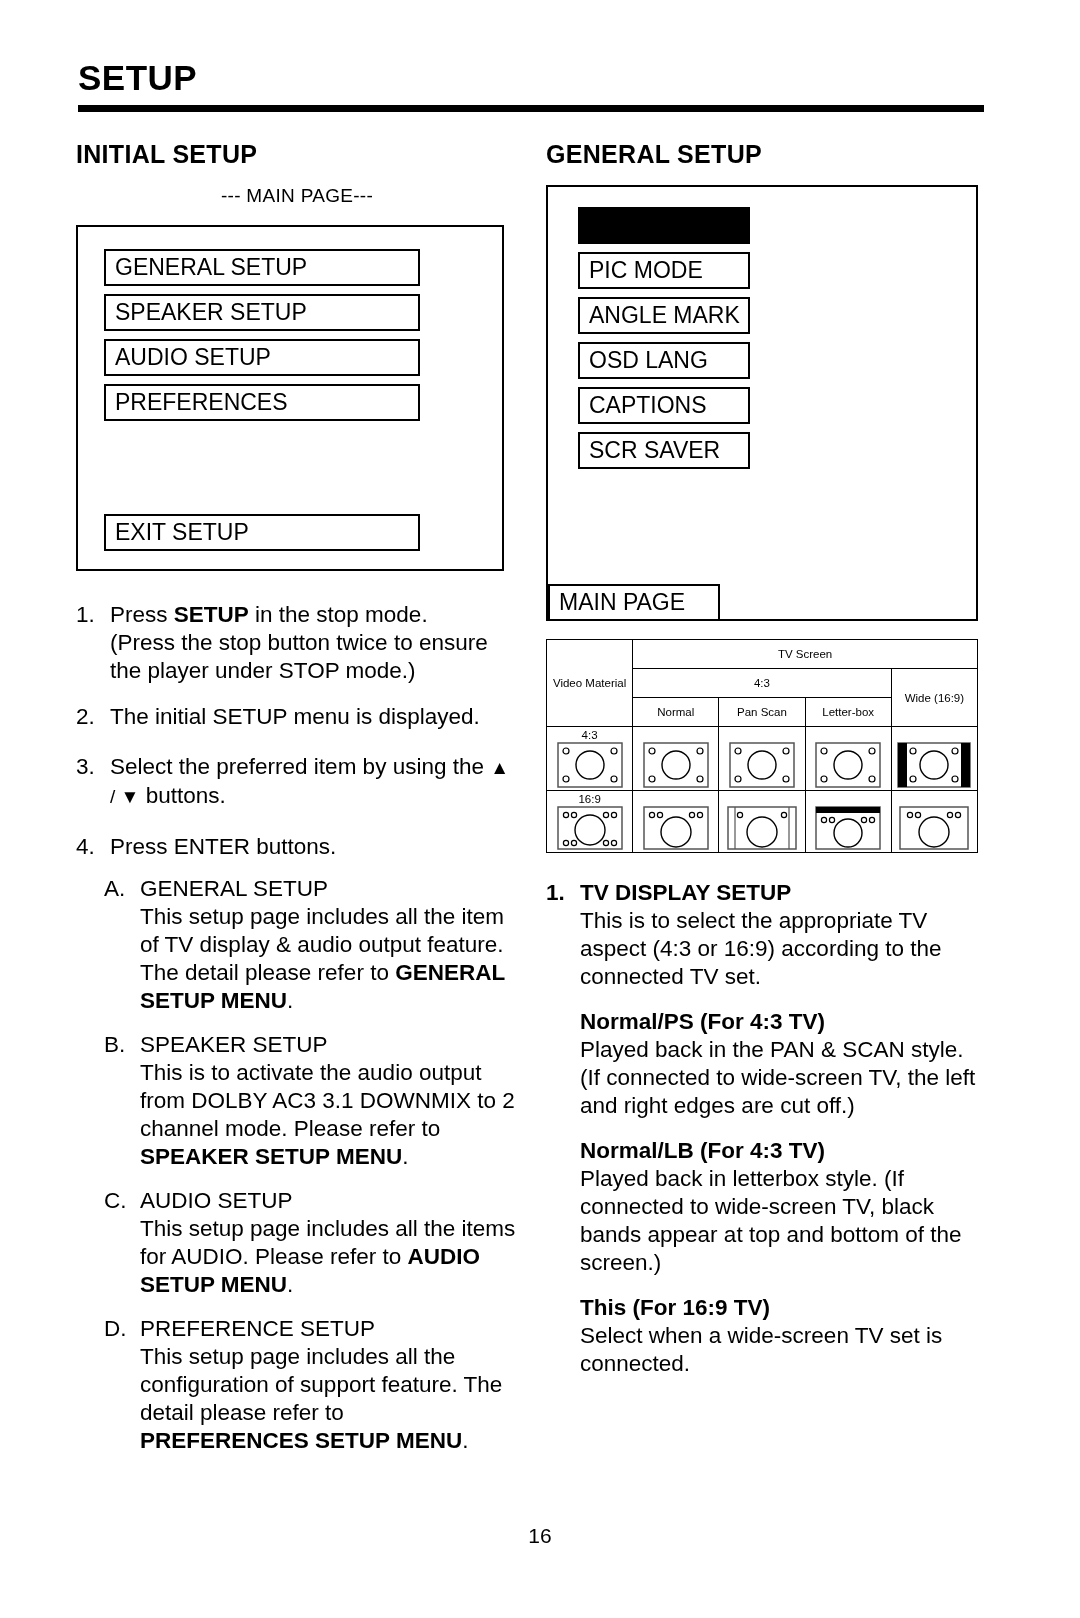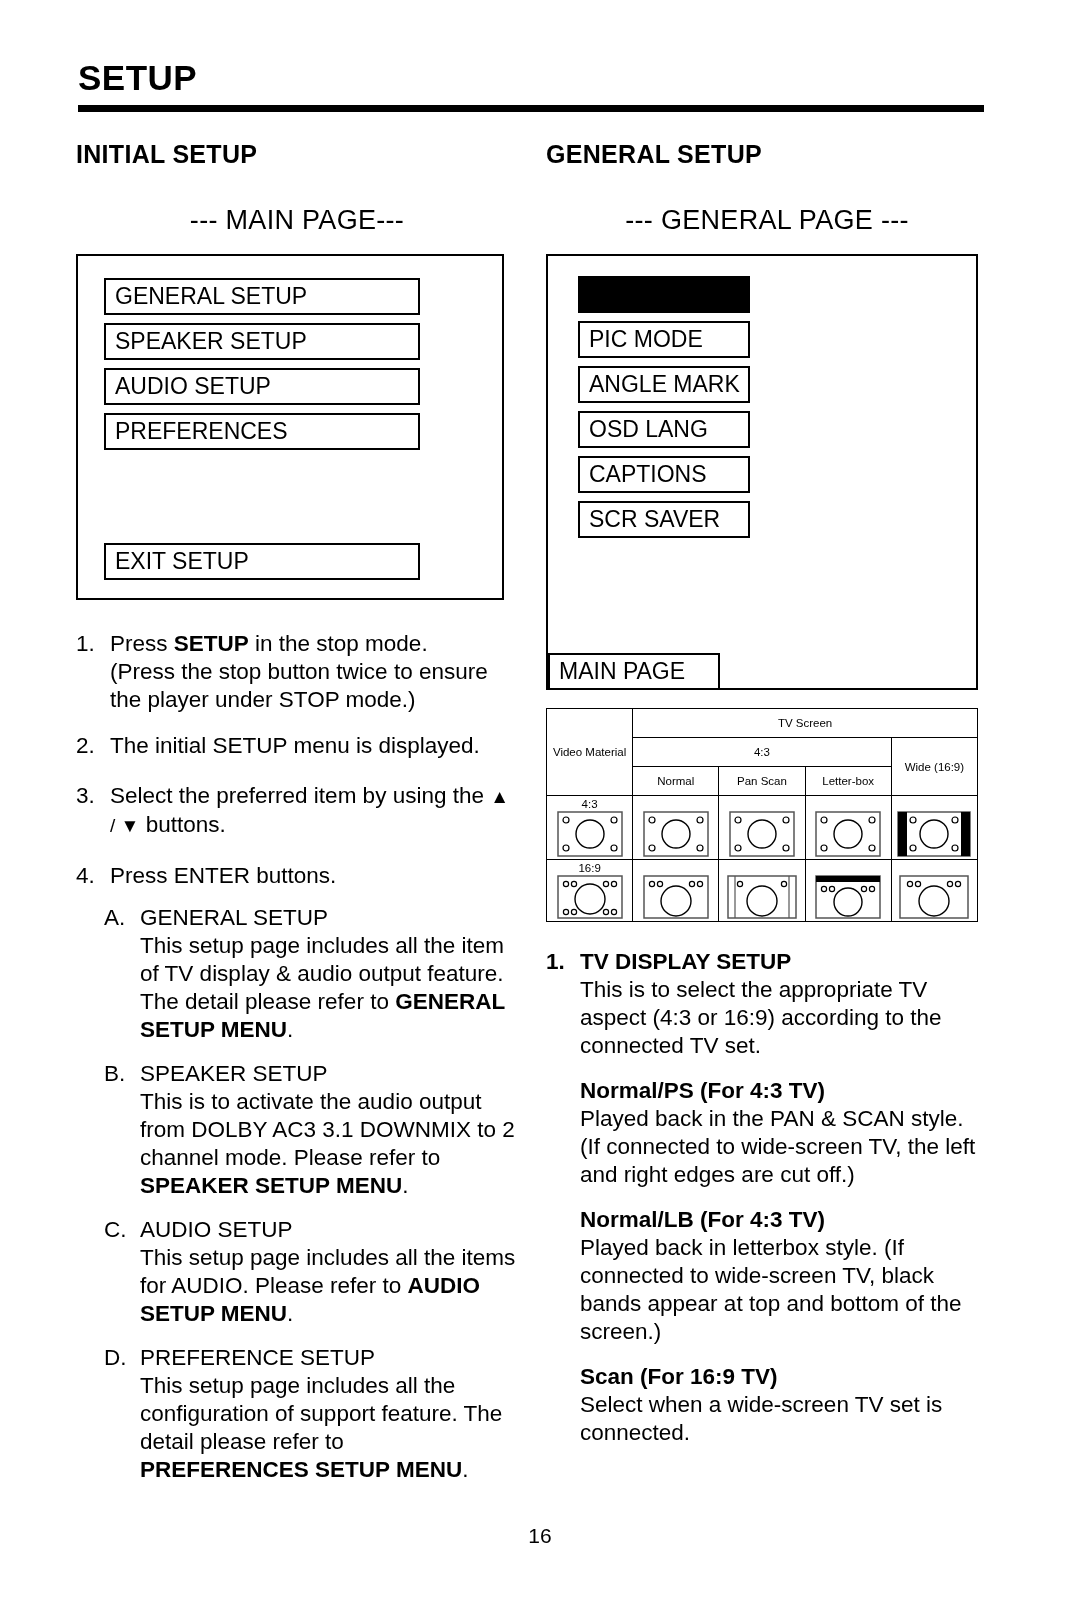--- a/index.html
+++ b/index.html
@@ -51,24 +51,24 @@
     position: absolute;
     left: 546px;
     top: 140px;
     width: 442px;
   }
 
   .sec-title {
     font-size: 25px;
     font-weight: bold;
     letter-spacing: 0.3px;
-    margin: 0 0 36px 0;
+    margin: 0 0 16px 0;
   }
   .page-label {
-    font-size: 27px;
+    font-size: 19px;
     text-align: center;
     margin: 0 0 18px 0;
     letter-spacing: 0.3px;
   }
   .page-label.right-label { text-align: center; }
 
   
   .osd {
     border: 2px solid #000;
     box-sizing: border-box;
@@ -291,21 +291,20 @@
           </div>
         </div>
 
       </div>
     </div>
   </div>
 
   <div class="col-right">
 
     <div class="sec-title">GENERAL SETUP</div>
-    <div class="page-label right-label">--- GENERAL PAGE ---</div>
 
     <div class="osd osd-right">
       <div class="cols">
         <div class="colA">
           <div class="osd-bar"></div>
           <div class="osd-item">PIC MODE</div>
           <div class="osd-item">ANGLE MARK</div>
           <div class="osd-item">OSD LANG</div>
           <div class="osd-item">CAPTIONS</div>
           <div class="osd-item">SCR SAVER</div>
@@ -481,20 +480,20 @@
         <div class="rb-head">Normal/PS (For 4:3 TV)</div>
         <div>Played back in the PAN &amp; SCAN style. (If connected to wide-screen TV, the left and right edges are cut off.)</div>
       </div>
 
       <div class="rb-block" style="margin-left:34px;">
         <div class="rb-head">Normal/LB (For 4:3 TV)</div>
         <div>Played back in letterbox style. (If connected to wide-screen TV, black bands appear at top and bottom of the screen.)</div>
       </div>
 
       <div class="rb-block" style="margin-left:34px;">
-        <div class="rb-head">Scan (For 16:9 TV)</div>
+        <div class="rb-head">This (For 16:9 TV)</div>
         <div>Select when a wide-screen TV set is connected.</div>
       </div>
     </div>
   </div>
 
   <div class="folio">16</div>
 </div>
 
 </body></html>

